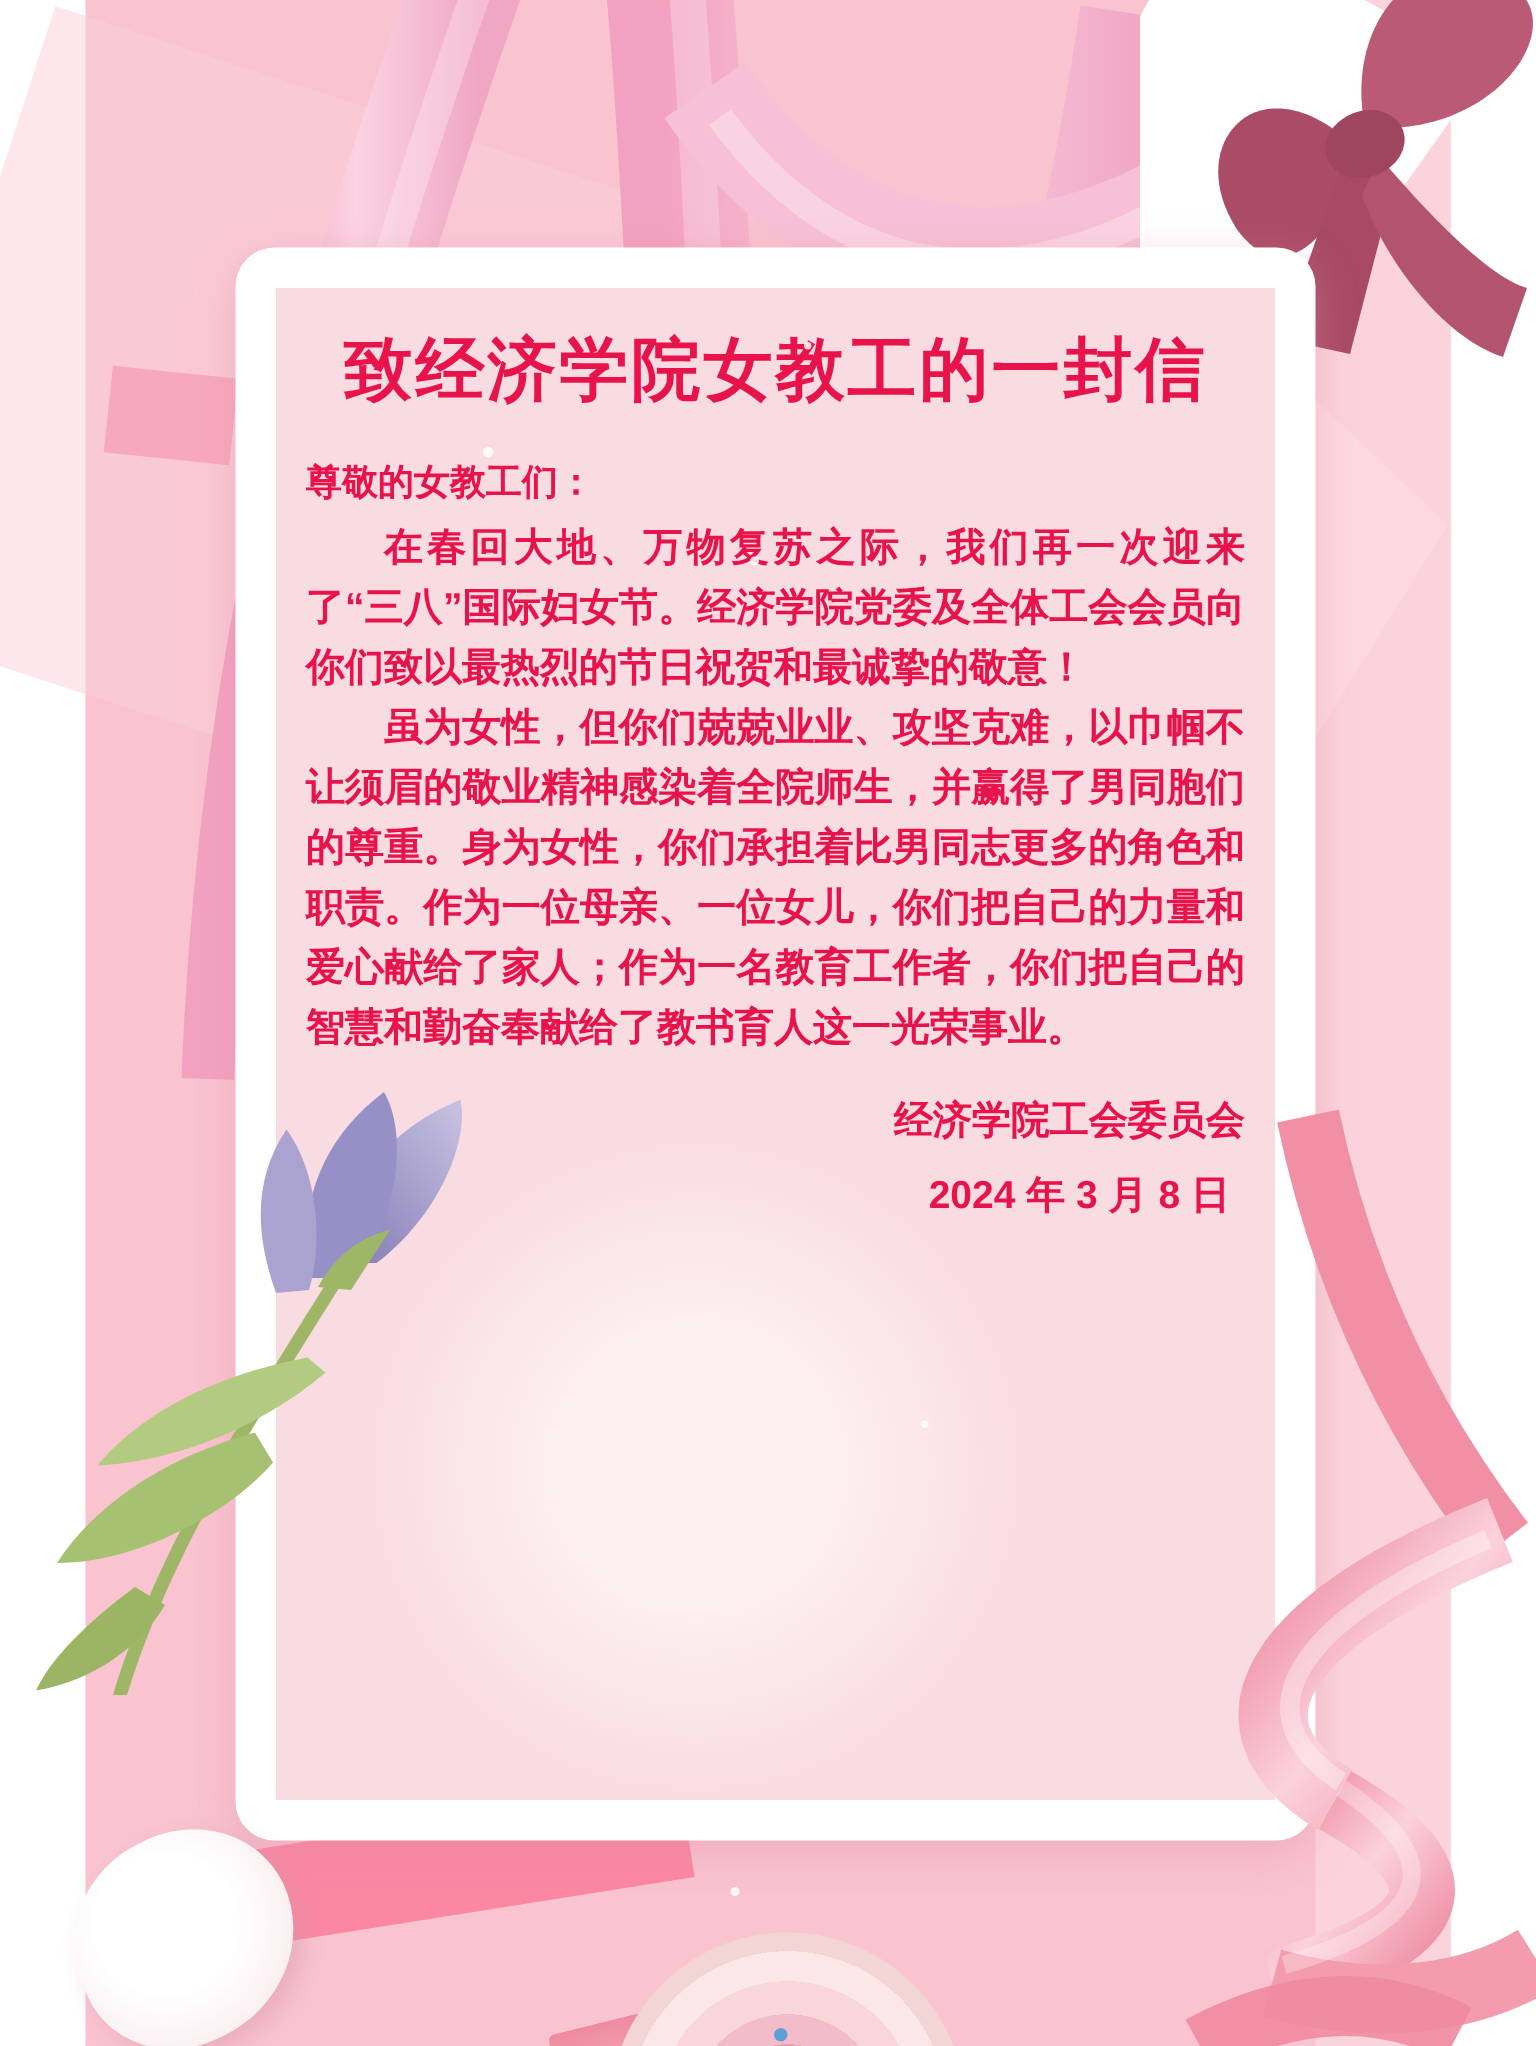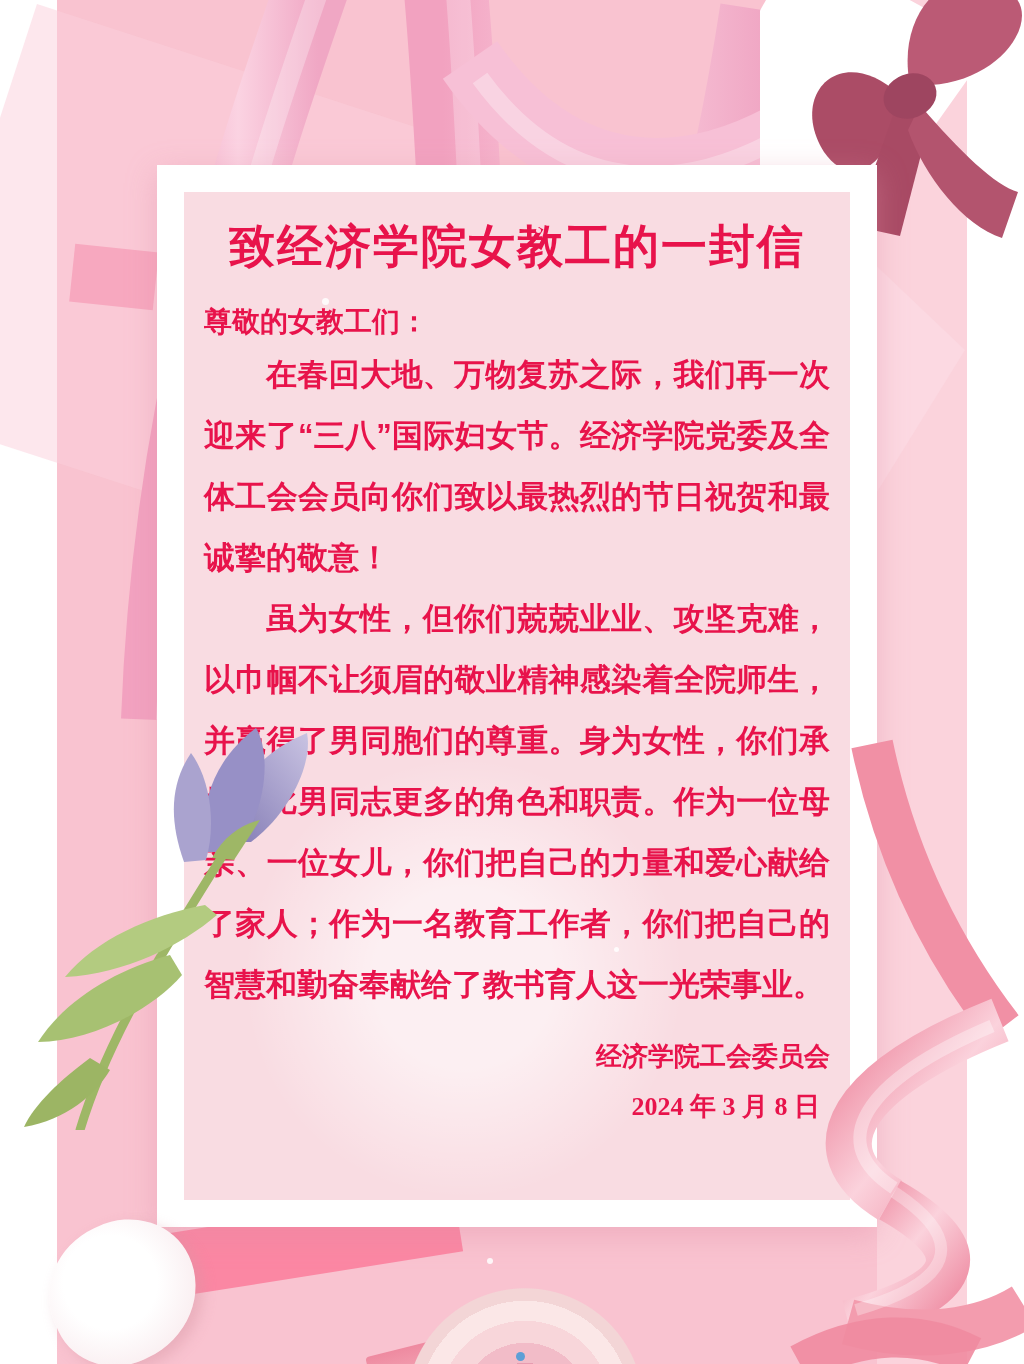--- a/index.html
+++ b/index.html
@@ -19,39 +19,40 @@
 
   
   .decor-behind{position:absolute;z-index:2;pointer-events:none;}
   .decor-front{position:absolute;z-index:5;pointer-events:none;}
 
   
   .letter-frame{
     position:absolute;left:157px;top:165px;width:720px;height:1062px;
     background:#ffffff;z-index:3;box-sizing:border-box;
     box-shadow:0 8px 28px rgba(226,140,165,.4);
+    border-radius:26px;
   }
   .letter-inner{
     position:absolute;left:27px;top:27px;right:27px;bottom:27px;
     background:
       radial-gradient(circle at 42% 78%, rgba(255,255,255,.55) 0 90px, rgba(255,255,255,0) 220px),
       #f9dce2;
     overflow:hidden;
   }
   .letter-title{
     margin:26px 10px 0 10px;text-align:center;
     font-size:46px;font-weight:bold;letter-spacing:2px;color:#e8134b;line-height:1.25;
   }
   .letter-body{padding:0 20px;color:#e8134b;font-weight:bold;}
-  .salutation{margin:24px 0 0 0;font-size:28px;line-height:44px;font-family:Liberation Serif, serif;}
+  .salutation{margin:24px 0 0 0;font-size:24px;line-height:44px;font-family:Liberation Serif, serif;}
   .letter-body p.para{
-    margin:0;font-size:31px;line-height:61px;
+    margin:0;font-size:26px;line-height:40px;
     text-align:justify;text-indent:2em;
   }
-  .sig-block{margin-top:22px;font-family:Liberation Serif, serif;}
+  .sig-block{margin-top:22px;}
   .sig-line{text-align:right;font-size:26px;line-height:40px;margin:0;}
   .date-line{text-align:right;font-size:26px;line-height:40px;margin:10px 10px 0 0;}
 
   
   .petal{
     position:absolute;left:48px;top:1222px;width:150px;height:140px;z-index:5;
     background:radial-gradient(circle at 45% 40%, #ffffff 0 40%, #f6e3e7 100%);
     border-radius:52% 48% 55% 45%;transform:rotate(-25deg);
     box-shadow:4px 8px 14px rgba(215,150,165,.45);
   }

